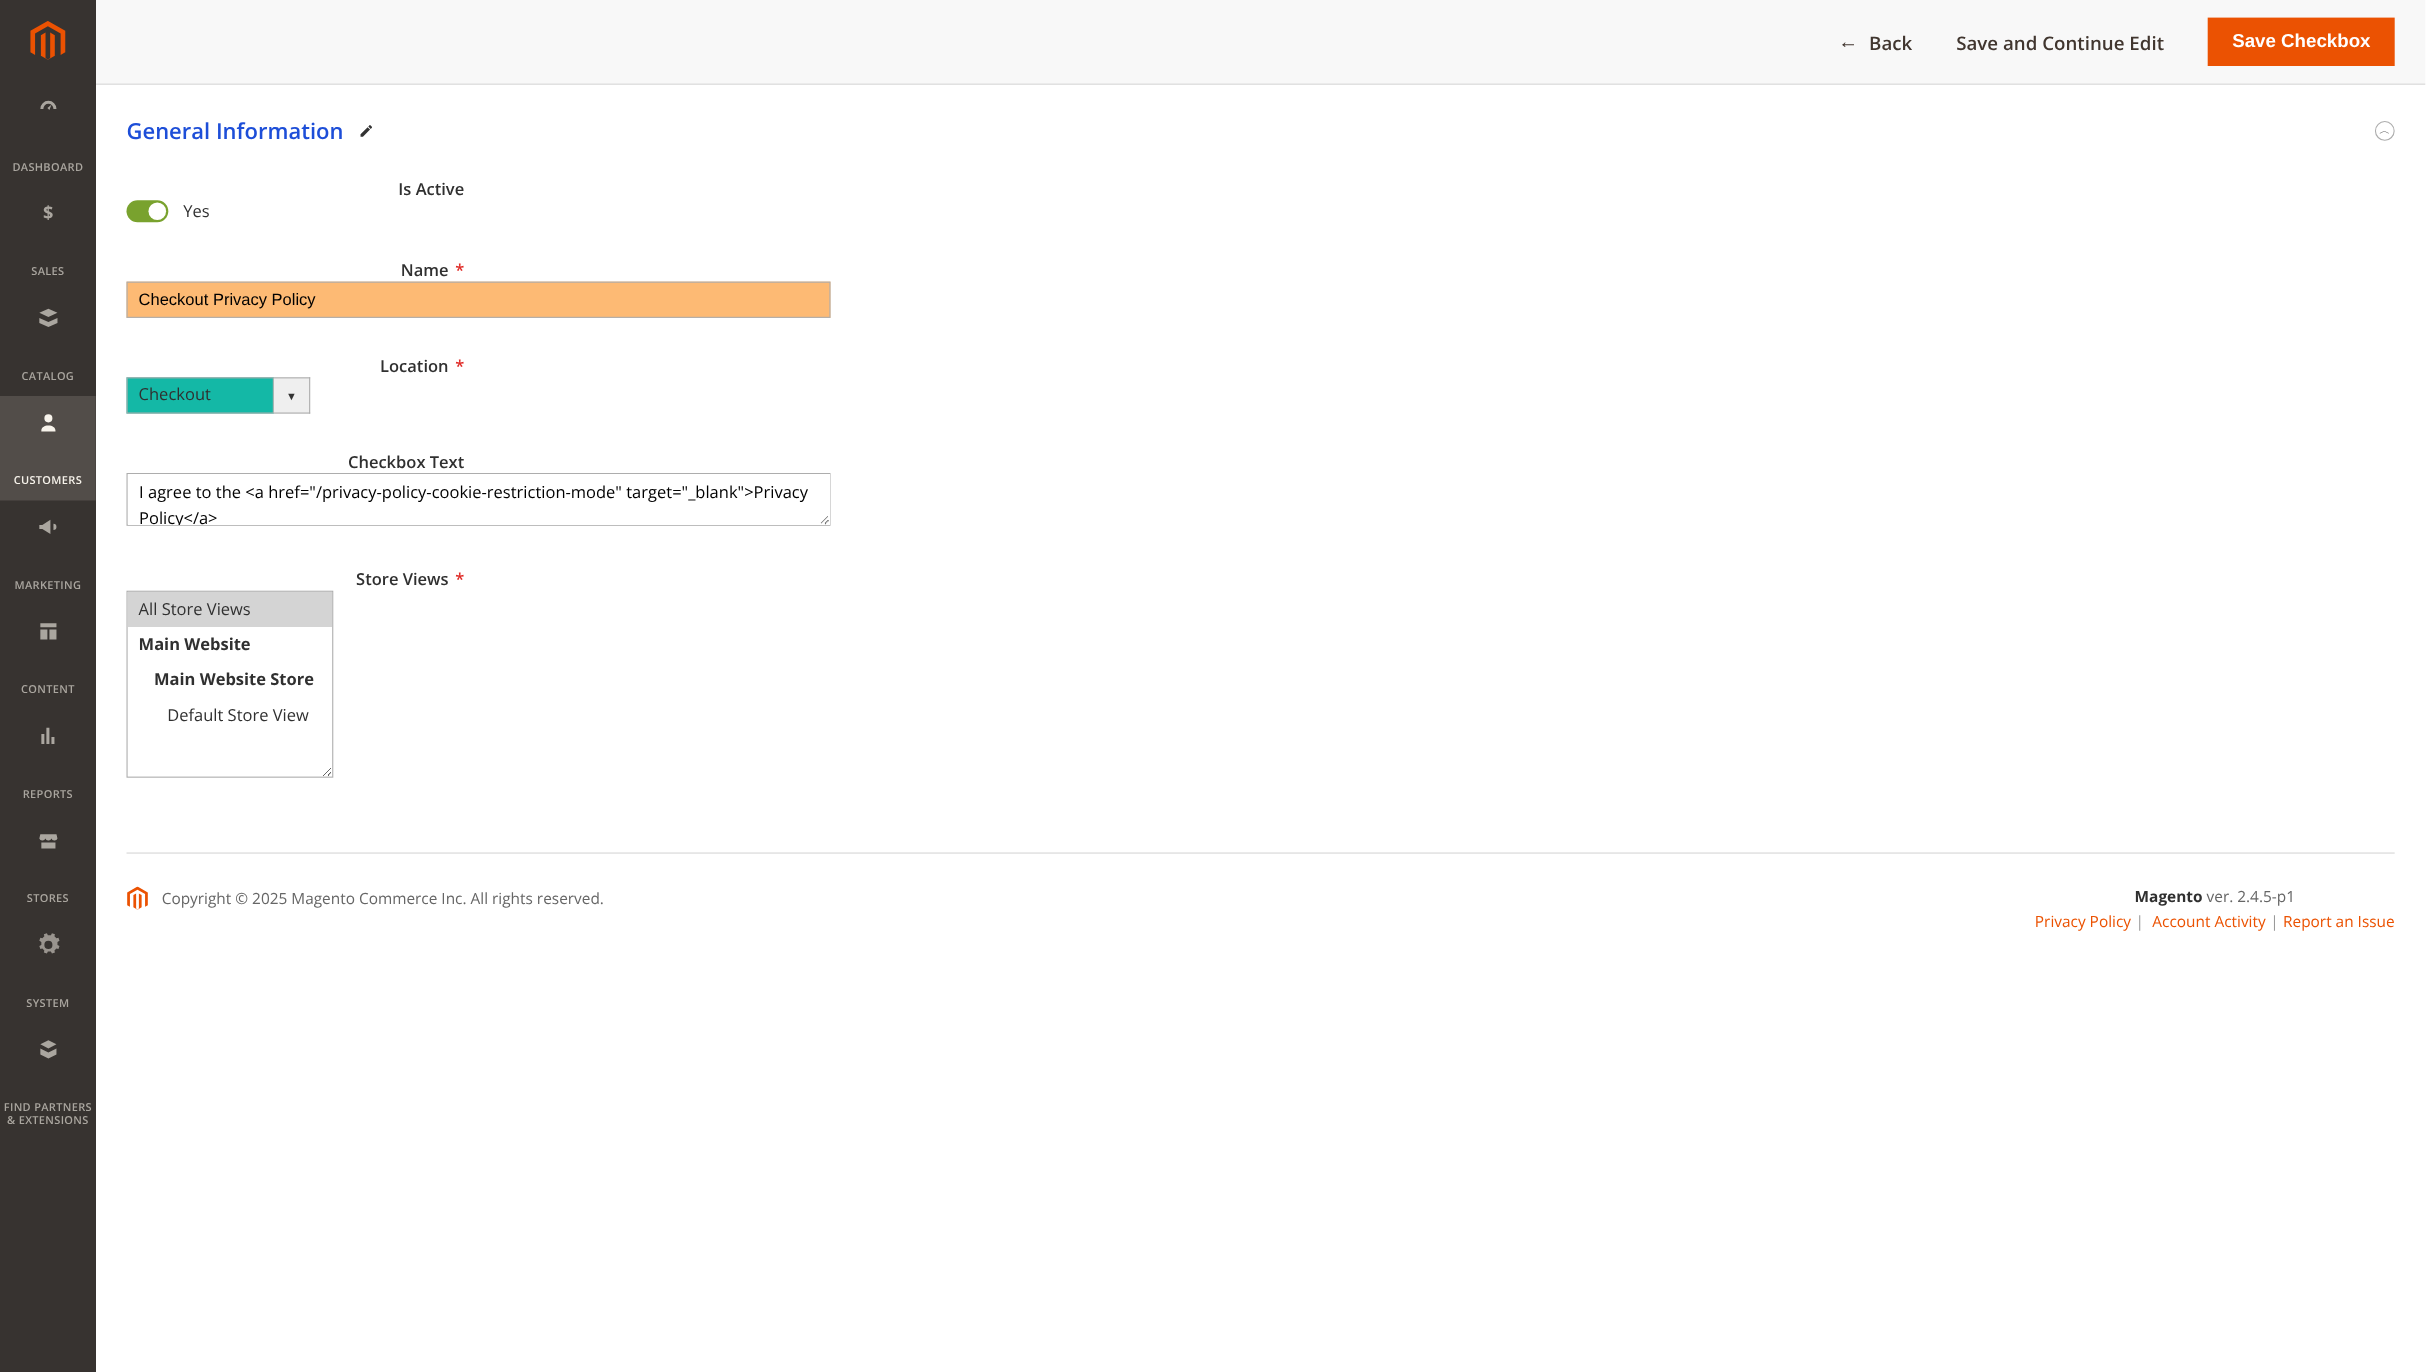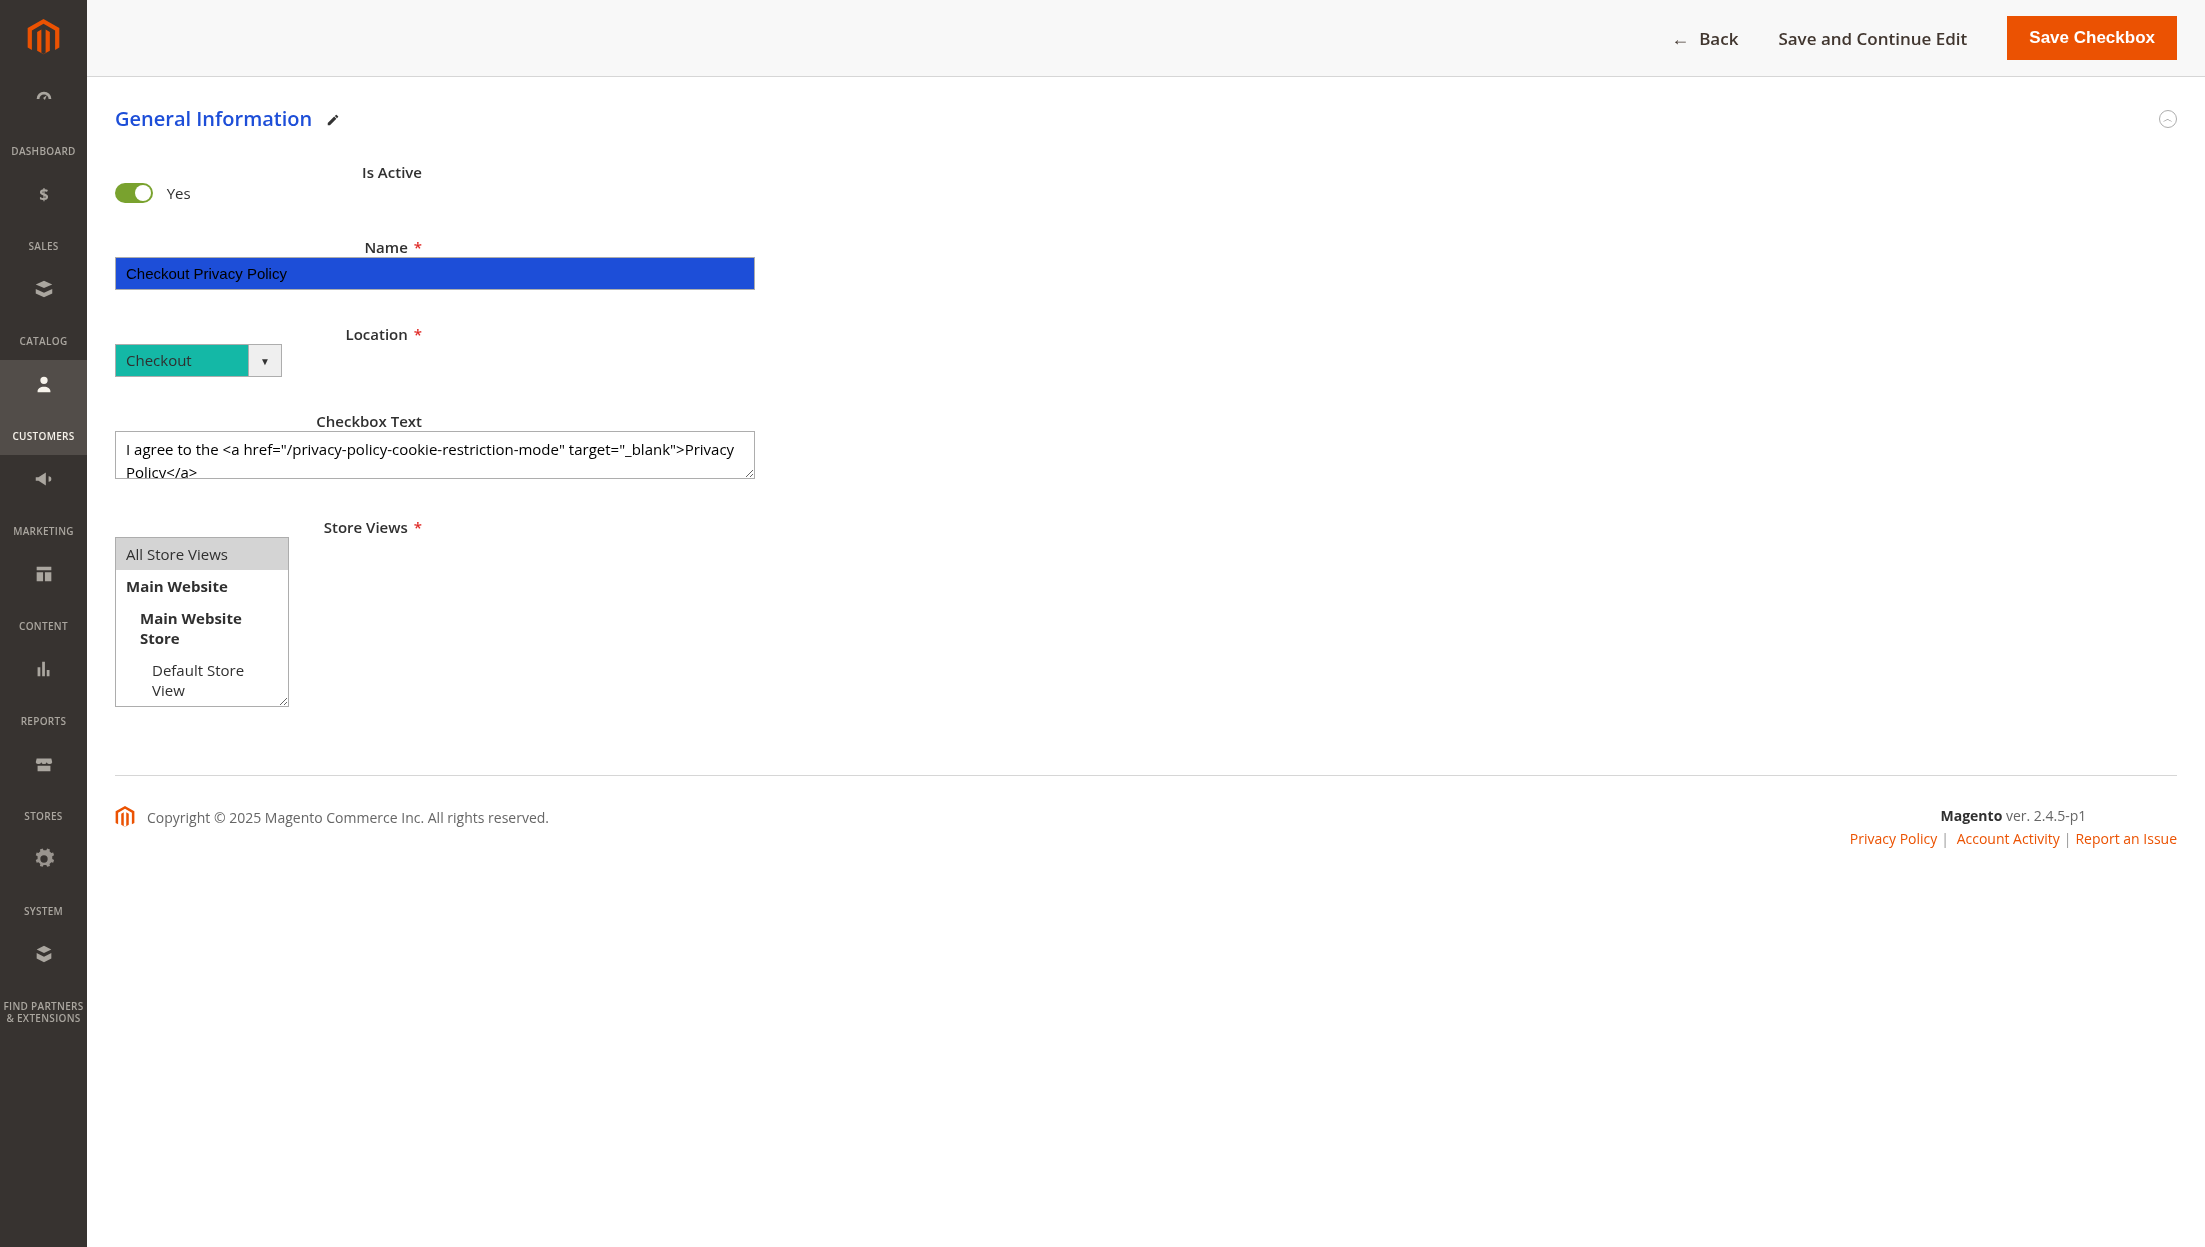--- a/index.html
+++ b/index.html
@@ -37,26 +37,26 @@
 .form-label { width: 335px; text-align: right; padding-right: 28px; padding-top: 6px; font-size: 15px; font-weight: 600; color: #303030; }
 .required-mark { color: #e02b27; margin-left: 6px; }
 .form-control-wrap { flex: 0 0 auto; position: relative; }
 
 
 .toggle { width: 38px; height: 20px; background: #79a22e; border-radius: 10px; position: relative; display: inline-block; vertical-align: middle; cursor: pointer; }
 .toggle .knob { position: absolute; right: 2px; top: 2px; width: 16px; height: 16px; background: #fff; border-radius: 50%; }
 .toggle-label { margin-left: 10px; vertical-align: middle; font-size: 15px; }
 
 
-.text-input { width: 640px; height: 33px; border: 1px solid #adadad; padding: 0 10px; font-size: 15px; background: #1d4ed8; }
+.text-input { width: 640px; height: 33px; border: 1px solid #adadad; padding: 0 10px; font-size: 15px; background: #fdba74; }
 .select-wrap { display: inline-flex; }
 .select-input { width: 134px; height: 33px; border: 1px solid #adadad; padding: 0 10px; font-size: 15px; background: #14b8a6; line-height: 31px; }
 .select-btn { width: 33px; height: 33px; border: 1px solid #adadad; border-left: none; background: #efefef; display: flex; align-items: center; justify-content: center; cursor: pointer; font-size: 10px; color: #333; }
 .textarea-input { width: 640px; height: 48px; border: 1px solid #adadad; padding: 6px 10px; font-size: 15px; background: #fff; resize: both; font-family: inherit; line-height: 1.5; }
-.multiselect { width: 174px; height: 170px; border: 1px solid #adadad; background: #fff; font-size: 15px; overflow: auto; resize: both; }
+.multiselect { width: 188px; height: 170px; border: 1px solid #adadad; background: #fff; font-size: 15px; overflow: auto; resize: both; }
 .multiselect .opt { padding: 6px 10px; cursor: pointer; }
 .multiselect .opt.selected { background: #d4d4d4; }
 .multiselect .opt.bold { font-weight: 700; }
 .multiselect .opt.indent1 { padding-left: 24px; }
 .multiselect .opt.indent2 { padding-left: 36px; font-weight: 400; }
 
 
 .form-divider { border: none; border-top: 1px solid #d6d6d6; margin: 0 28px; }
 
 

